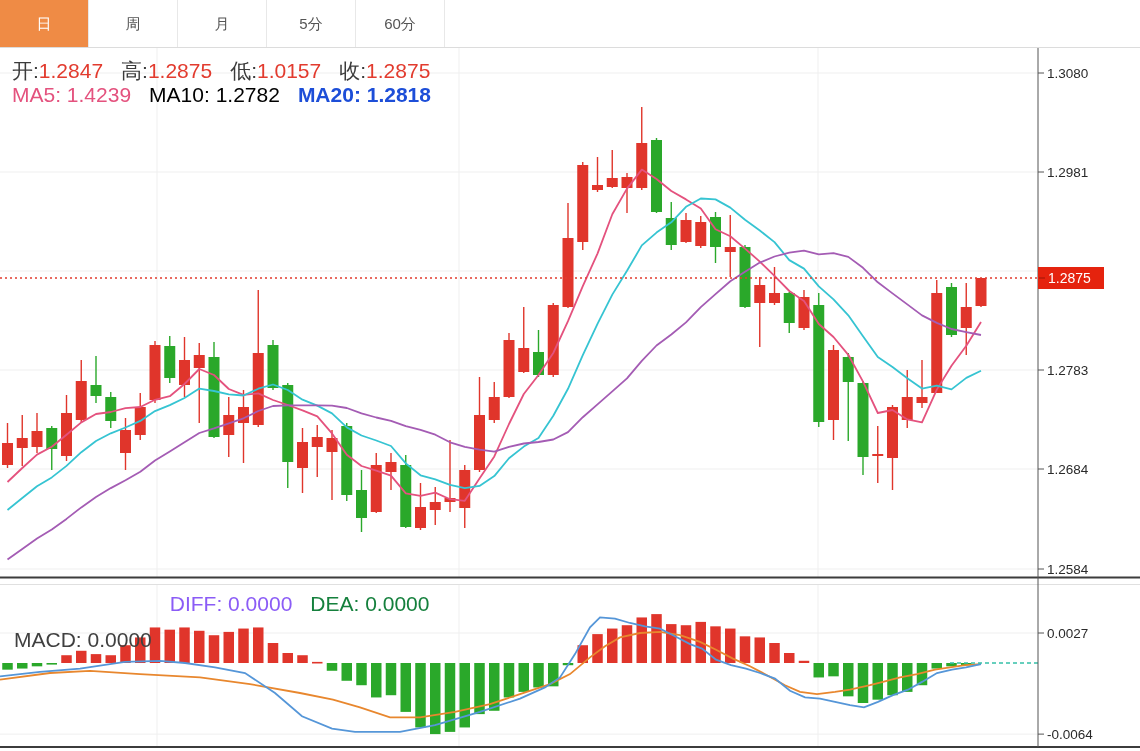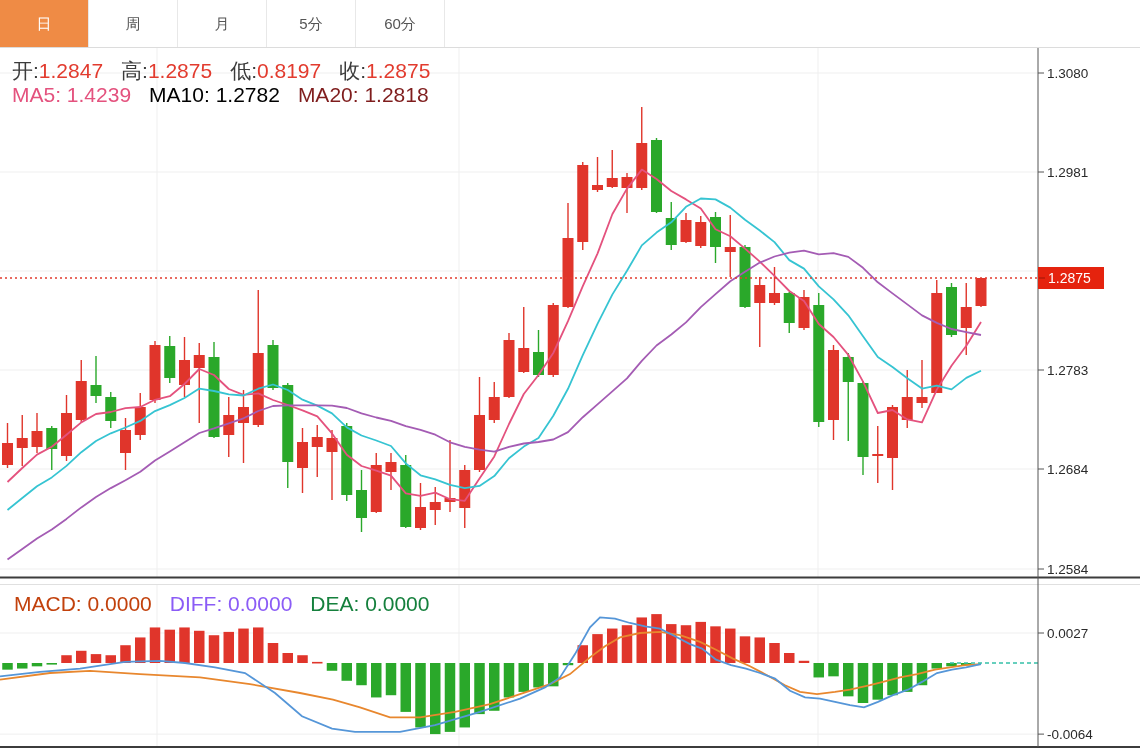--- a/index.html
+++ b/index.html
@@ -283,29 +283,29 @@
         <text x="1047" y="738.6111111111111" font-size="13.5" fill="#2a2a2a">-0.0064</text>
         <rect x="1038" y="266.99999999999966" width="66" height="22" fill="#e5230e"></rect>
         <line x1="1039" y1="277.99999999999966" x2="1045" y2="277.99999999999966" stroke="#9b1607"></line>
         <text x="1048" y="282.99999999999966" font-size="14" fill="#ffffff">1.2875</text>
       </g>
     </svg>
 
   <div class="legend-row" id="legend-ohlc">
     <span class="pair"><span class="lab" style="color: rgb(59, 59, 59);">开:</span><span class="val" style="color: rgb(226, 59, 46);">1.2847</span></span>
     <span class="pair"><span class="lab" style="color: rgb(59, 59, 59);">高:</span><span class="val" style="color: rgb(226, 59, 46);">1.2875</span></span>
-    <span class="pair"><span class="lab" style="color: rgb(59, 59, 59);">低:</span><span class="val" style="color: rgb(226, 59, 46);">0.8197</span></span>
+    <span class="pair"><span class="lab" style="color: rgb(59, 59, 59);">低:</span><span class="val" style="color: rgb(226, 59, 46);">1.0157</span></span>
     <span class="pair"><span class="lab" style="color: rgb(59, 59, 59);">收:</span><span class="val" style="color: rgb(226, 59, 46);">1.2875</span></span>
   </div>
 
   <div class="legend-row" id="legend-ma">
     <span class="pair" id="ma5-pair" style="color: rgb(228, 82, 126);"><span>MA5:</span> <span>1.4239</span></span>
     <span class="pair" id="ma10-pair" style="color: #000000;"><span>MA10:</span> <span>1.2782</span></span>
-    <span class="pair" id="ma20-pair" style="color: #7f1d1d;"><span>MA20:</span> <span>1.2818</span></span>
+    <span class="pair" id="ma20-pair" style="color: #1d4ed8; font-weight: bold;"><span>MA20:</span> <span>1.2818</span></span>
   </div>
 
   <div class="legend-row" id="legend-macd">
-    <span class="pair" id="macd-pair" style="color: #c2410c;"><span>MACD:</span> <span>0.0000</span></span>
+    <span class="pair" id="macd-pair" style="color: #404040; margin-top: 36px;"><span>MACD:</span> <span>0.0000</span></span>
     <span class="pair" id="diff-pair" style="color: #8b5cf6;"><span>DIFF:</span> <span>0.0000</span></span>
     <span class="pair" id="dea-pair" style="color: #15803d;"><span>DEA:</span> <span>0.0000</span></span>
   </div>
 
 </div>
 
 </body></html>

